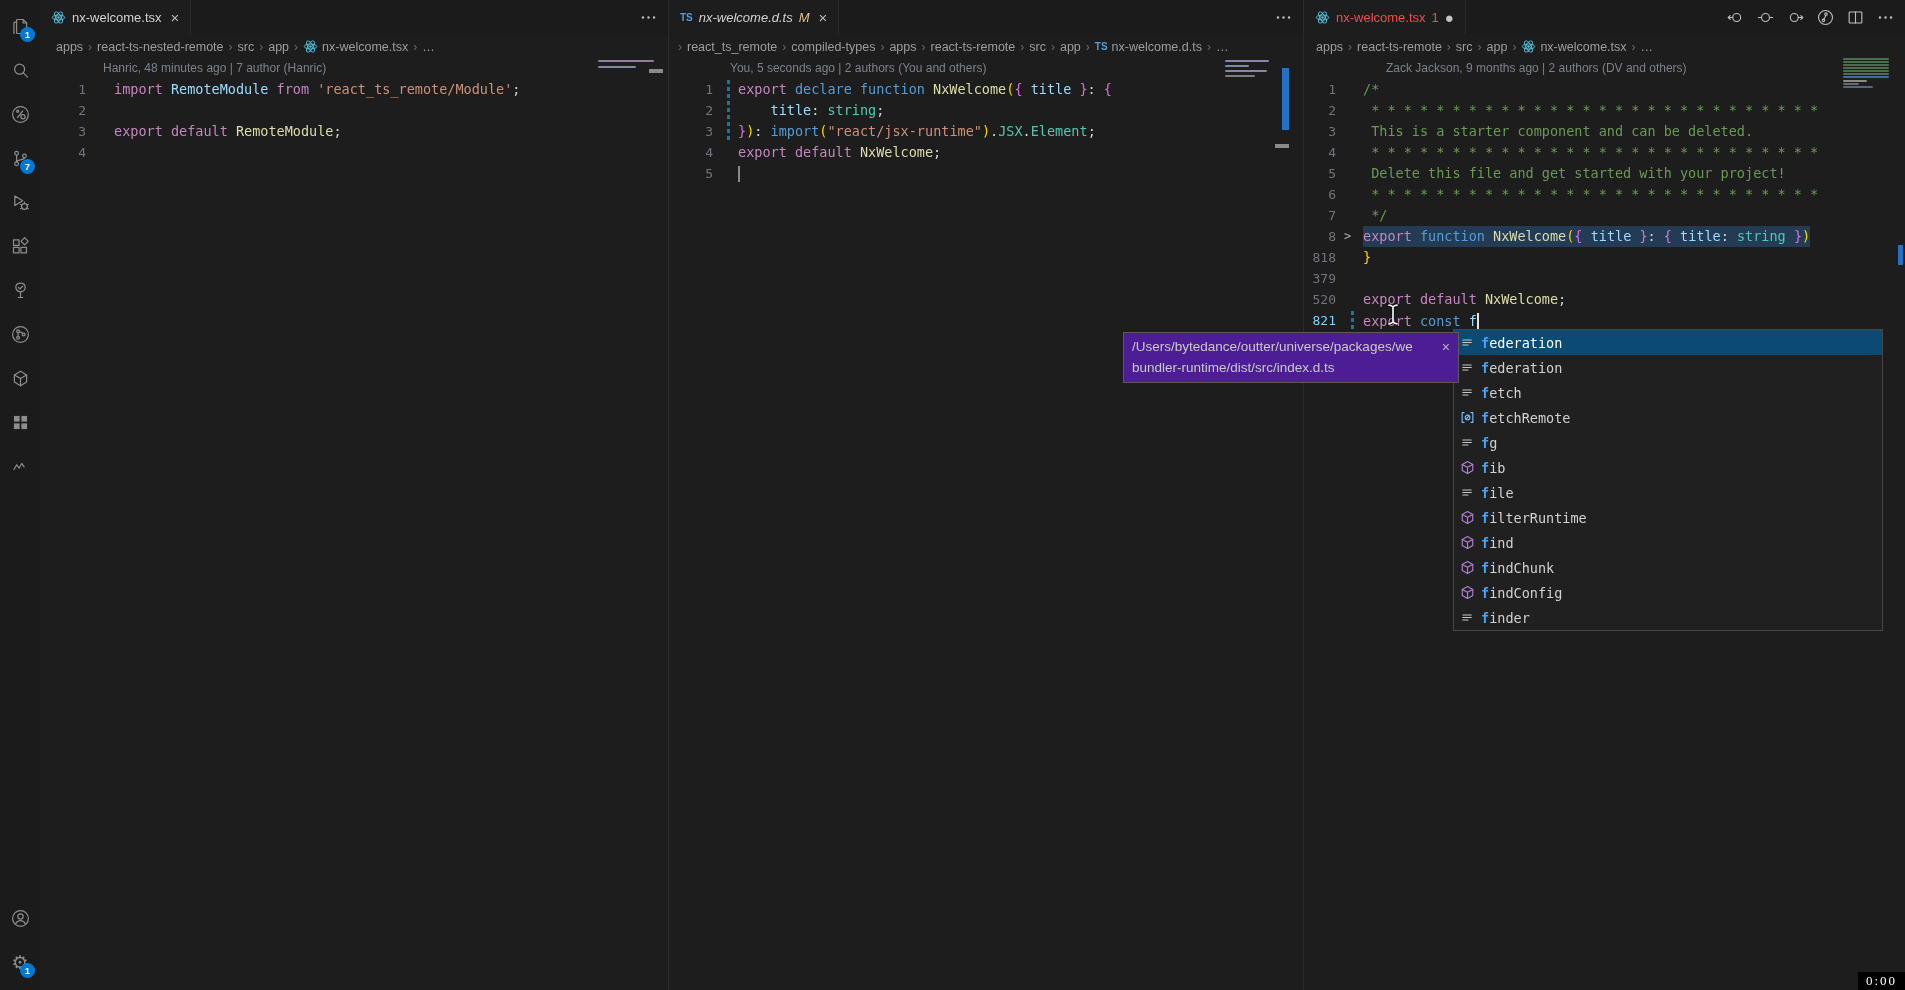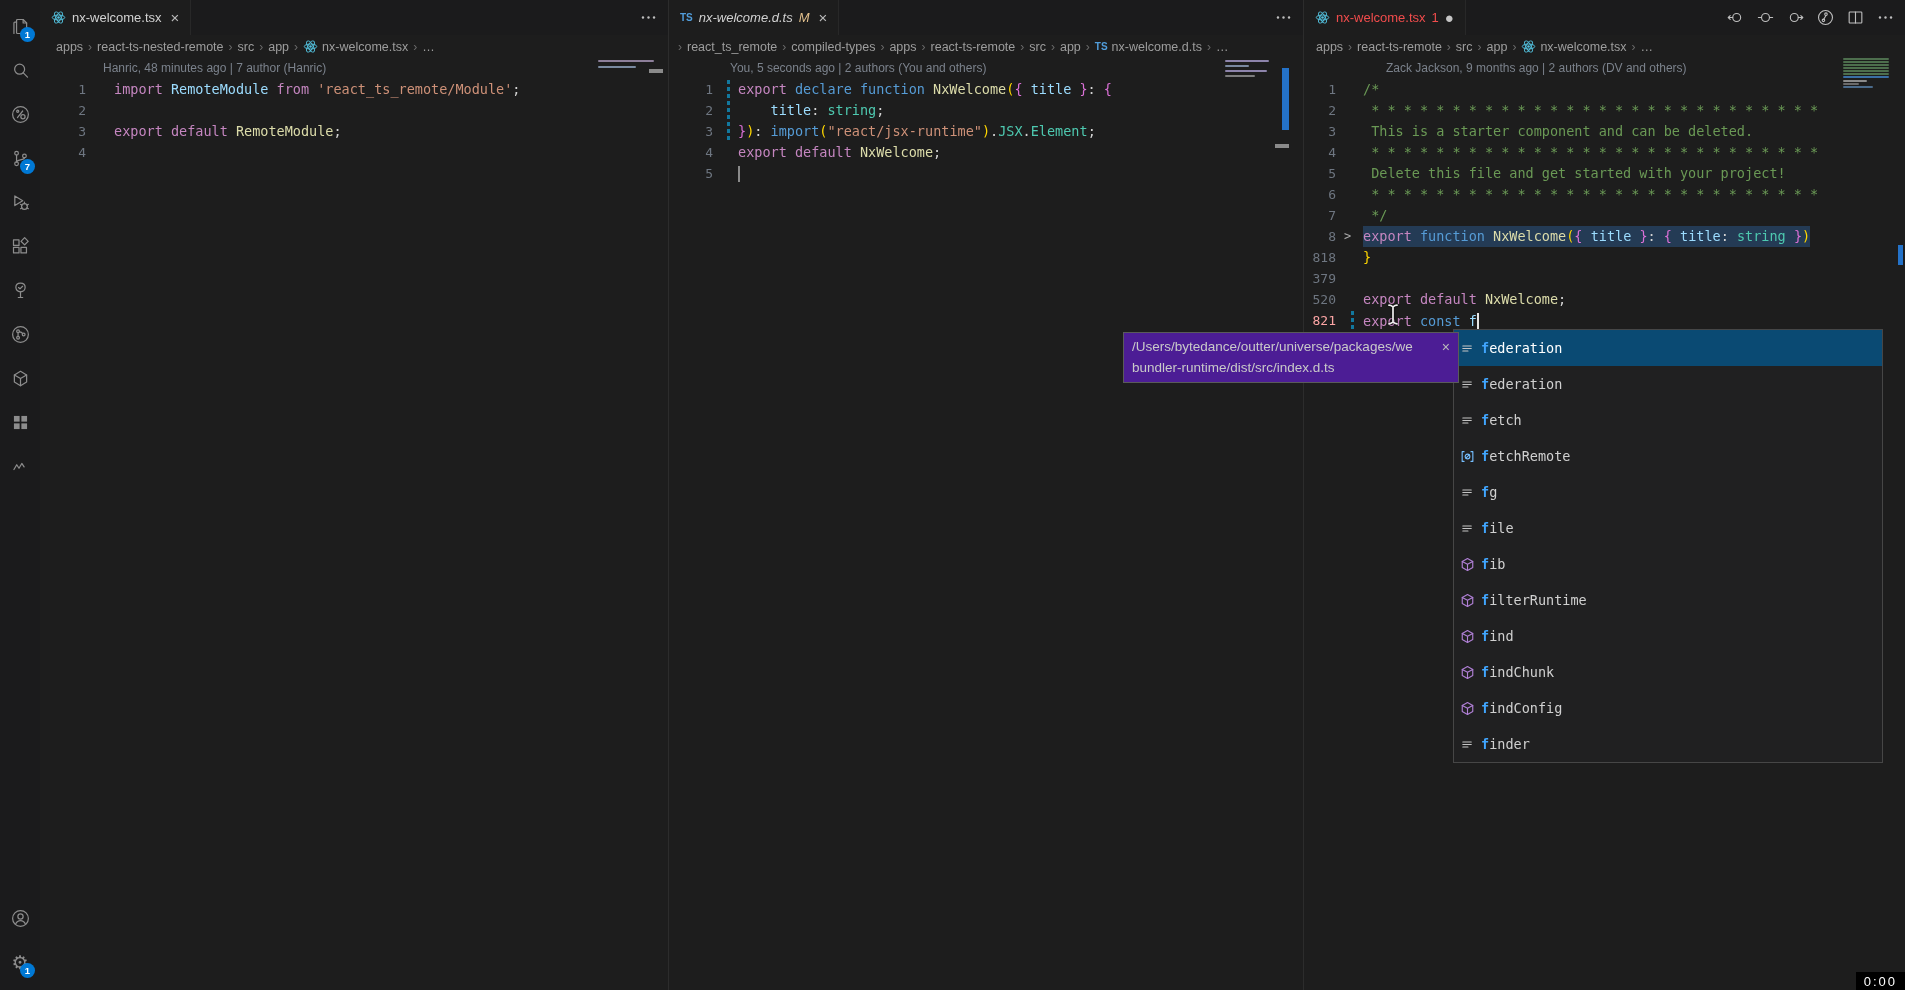--- a/index.html
+++ b/index.html
@@ -45,21 +45,21 @@
   .pane[data-pane="2"] .breadcrumbs{padding-left:12px;}
   .crumb{display:flex;align-items:center;gap:4px;cursor:pointer;}
   .crumb-sep{color:#6a6a6a;margin:0 5px;font-size:12px;}
 
   .editor{flex:1;position:relative;overflow:hidden;
           font-family:"DejaVu Sans Mono",monospace;font-size:13.5px;line-height:21px;}
   .blame{height:21px;line-height:21px;padding-left:var(--blame);color:#7b828c;
          font-family:"Liberation Sans",sans-serif;font-size:12px;white-space:nowrap;}
   .row{display:flex;height:21px;white-space:pre;}
   .gutter{width:var(--gw);flex:none;text-align:right;color:#6e7681;font-size:13px;}
-  .gutter.act{color:#fca5a5;}
+  .gutter.act{color:#7dd3fc;}
   .marker{width:var(--mw);flex:none;position:relative;}
   .modbar{position:absolute;left:55%;top:1px;bottom:1px;width:3px;
           background:repeating-linear-gradient(180deg,#12789e 0 4px,transparent 4px 7px);}
   .fold{position:absolute;left:30%;top:0;color:#ababab;font-size:12px;}
   .code{color:#d4d4d4;}
   .row.hl .code{background:#243b55;}
   .caret{display:inline-block;width:2px;height:16px;background:#e6e6e6;transform:translateY(3px);}
   .caret.dim{width:1.5px;background:#8a8a8a;}
 
   .tk-kw{color:#c586c0}.tk-kw2{color:#569cd6}.tk-fn{color:#dcdcaa}.tk-var{color:#9cdcfe}
@@ -76,29 +76,29 @@
   
   .pathbox{position:absolute;left:1123px;top:332px;width:336px;height:51px;z-index:20;
            background:#4c1d95;border:1px solid #5a5a5a;box-sizing:border-box;
            font-size:13.5px;color:#c9c9c9;padding:3px 8px;}
   .pathbox .pb-row{display:flex;align-items:center;justify-content:space-between;height:21px;}
   .pathbox .pb-close{color:#bbb;cursor:pointer;font-size:14px;margin-left:6px;}
 
   .suggest{position:absolute;left:1453px;top:329px;width:430px;z-index:19;
            background:#202021;border:1px solid #464646;box-sizing:border-box;
            font-family:"DejaVu Sans Mono",monospace;font-size:13.5px;}
-  .srow{height:36px;display:flex;align-items:center;gap:6px;padding:0 5px;color:#d0d0d0;cursor:pointer;}
+  .srow{height:25px;display:flex;align-items:center;gap:6px;padding:0 5px;color:#d0d0d0;cursor:pointer;}
   .srow.selected{background:#0a4a73;color:#fff;}
   .s-icon{width:16px;flex:none;display:flex;align-items:center;justify-content:center;}
   .s-text{color:#c5c5c5}.s-module{color:#b180d7}.s-value{color:#75beff}
   .s-label .match{color:#41a6ff;font-weight:bold;}
 
   .mouse{position:absolute;left:1386px;top:303px;z-index:40;filter:drop-shadow(0 0 1px #000);}
   .timer{position:absolute;right:0;bottom:0;height:18px;z-index:30;background:#000;color:#fff;
-         font-family:Liberation Sans, sans-serif;font-size:13px;letter-spacing:2px;
+         font-family:Liberation Serif, serif;font-size:13px;letter-spacing:2px;
          display:flex;align-items:center;padding:0 8px;}
 </style>
 </head>
 <body>
 
 <div class="app">
   <nav class="activitybar">
     <div class="ab-group" id="ab-top">
         <div class="ab-item">
           <svg width="21" height="21" viewBox="0 0 24 24" fill="none" stroke="currentColor" stroke-width="1.4" stroke-linecap="round" stroke-linejoin="round">
@@ -517,35 +517,35 @@
     </div>
     <div class="srow">
       <span class="s-icon s-text">
         <svg width="15" height="15" viewBox="0 0 16 16" fill="none" stroke="currentColor" stroke-width="1.2" stroke-linecap="round" stroke-linejoin="round">
           <path d="M3 5.3h9M3 8h9M3 10.7h5.5"></path>
         </svg>
       </span>
       <span class="s-label"><span class="match">f</span>g</span>
     </div>
     <div class="srow">
-      <span class="s-icon s-text">
-        <svg width="15" height="15" viewBox="0 0 16 16" fill="none" stroke="currentColor" stroke-width="1.2" stroke-linecap="round" stroke-linejoin="round">
-          <path d="M3 5.3h9M3 8h9M3 10.7h5.5"></path>
-        </svg>
-      </span>
-      <span class="s-label"><span class="match">f</span>ile</span>
-    </div>
-    <div class="srow">
       <span class="s-icon s-module">
         <svg width="15" height="15" viewBox="0 0 16 16" fill="none" stroke="currentColor" stroke-width="1.2" stroke-linecap="round" stroke-linejoin="round">
           <path d="M8 1.6l5.6 3.1v6.6L8 14.4l-5.6-3.1V4.7z"></path>
           <path d="M2.4 4.7L8 7.8l5.6-3.1M8 7.8v6.6"></path>
         </svg>
       </span>
       <span class="s-label"><span class="match">f</span>ib</span>
+    </div>
+    <div class="srow">
+      <span class="s-icon s-text">
+        <svg width="15" height="15" viewBox="0 0 16 16" fill="none" stroke="currentColor" stroke-width="1.2" stroke-linecap="round" stroke-linejoin="round">
+          <path d="M3 5.3h9M3 8h9M3 10.7h5.5"></path>
+        </svg>
+      </span>
+      <span class="s-label"><span class="match">f</span>ile</span>
     </div>
     <div class="srow">
       <span class="s-icon s-module">
         <svg width="15" height="15" viewBox="0 0 16 16" fill="none" stroke="currentColor" stroke-width="1.2" stroke-linecap="round" stroke-linejoin="round">
           <path d="M8 1.6l5.6 3.1v6.6L8 14.4l-5.6-3.1V4.7z"></path>
           <path d="M2.4 4.7L8 7.8l5.6-3.1M8 7.8v6.6"></path>
         </svg>
       </span>
       <span class="s-label"><span class="match">f</span>ilterRuntime</span>
     </div>

